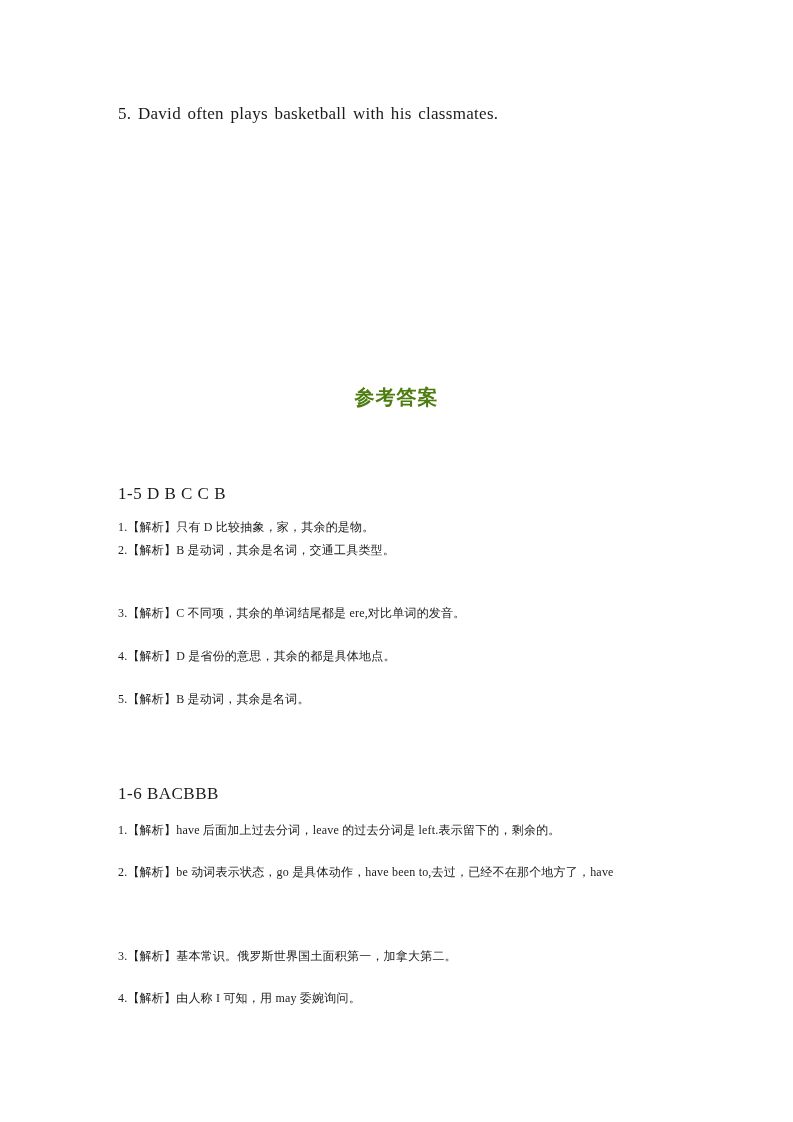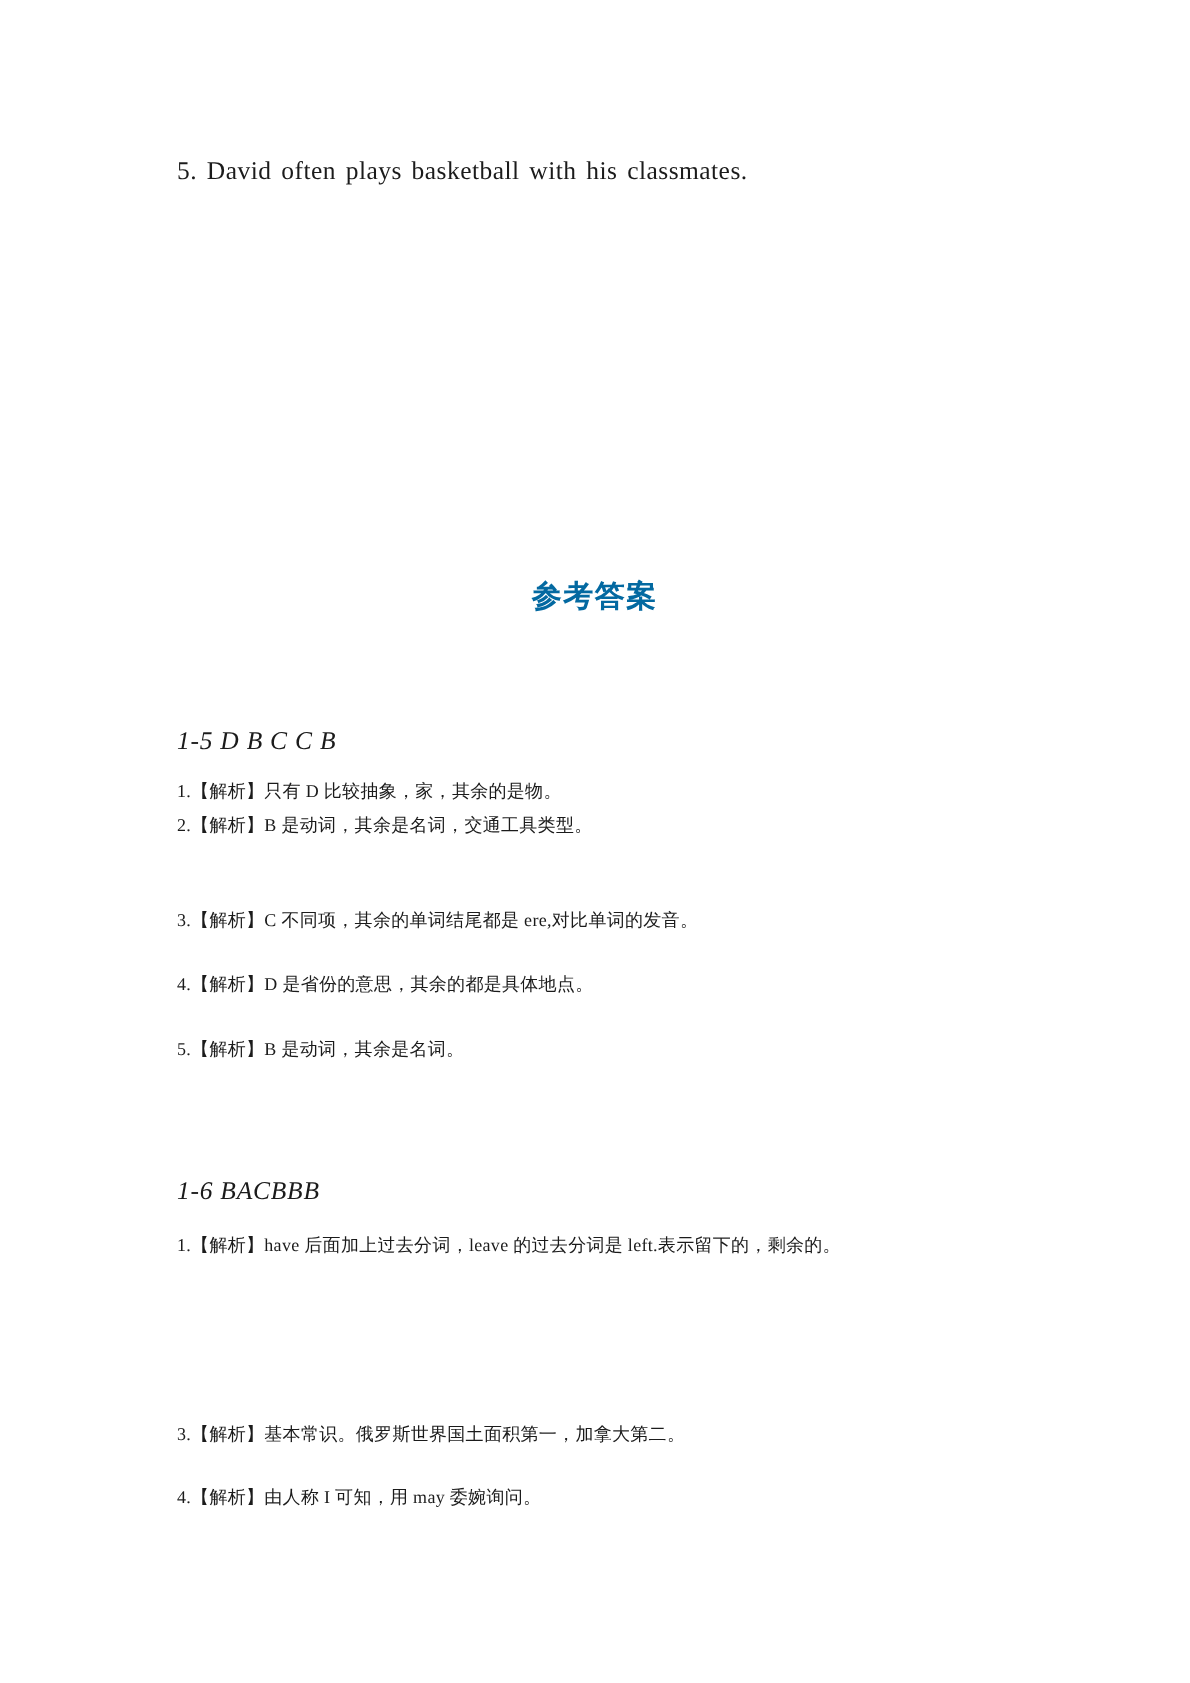--- a/index.html
+++ b/index.html
@@ -14,31 +14,31 @@
   }
   .line {
     position: absolute;
     left: 118px;
     font-size: 12px;
     line-height: 21px;
     white-space: pre;
     letter-spacing: 0.2px;
   }
   .en-line { font-size: 17px; letter-spacing: 0.3px; word-spacing: 2px; }
-  .answer-key { font-size: 17px; letter-spacing: 0.5px; font-style: italic; }
+  .answer-key { font-size: 17px; letter-spacing: 0.5px; }
   .heading {
     position: absolute;
     left: 0;
     width: 100%;
     text-align: center;
     font-family: "DejaVu Sans", "Liberation Sans", sans-serif;
     font-weight: bold;
     font-size: 20px;
     letter-spacing: 1px;
-    color: #0369a1;
+    color: #4d7c0f;
   }
 </style>
 </head>
 <body>
 
 <div class="page">
 
   <div class="line en-line" style="top:103px">5. David often plays basketball with his classmates.</div>
 
   <div class="heading" style="top:384px">参考答案</div>
@@ -52,19 +52,20 @@
   <div class="line" style="top:603px">3.【解析】C 不同项，其余的单词结尾都是 ere,对比单词的发音。</div>
 
   <div class="line" style="top:646px">4.【解析】D 是省份的意思，其余的都是具体地点。</div>
 
   <div class="line" style="top:689px">5.【解析】B 是动词，其余是名词。</div>
 
   <div class="line answer-key" style="top:783px">1-6 BACBBB</div>
 
   <div class="line" style="top:820px">1.【解析】have 后面加上过去分词，leave 的过去分词是 left.表示留下的，剩余的。</div>
 
+  <div class="line" style="top:862px">2.【解析】be 动词表示状态，go 是具体动作，have been to,去过，已经不在那个地方了，have</div>
 
 
   <div class="line" style="top:946px">3.【解析】基本常识。俄罗斯世界国土面积第一，加拿大第二。</div>
 
   <div class="line" style="top:988px">4.【解析】由人称 I 可知，用 may 委婉询问。</div>
 
 </div>
 
 </body></html>

